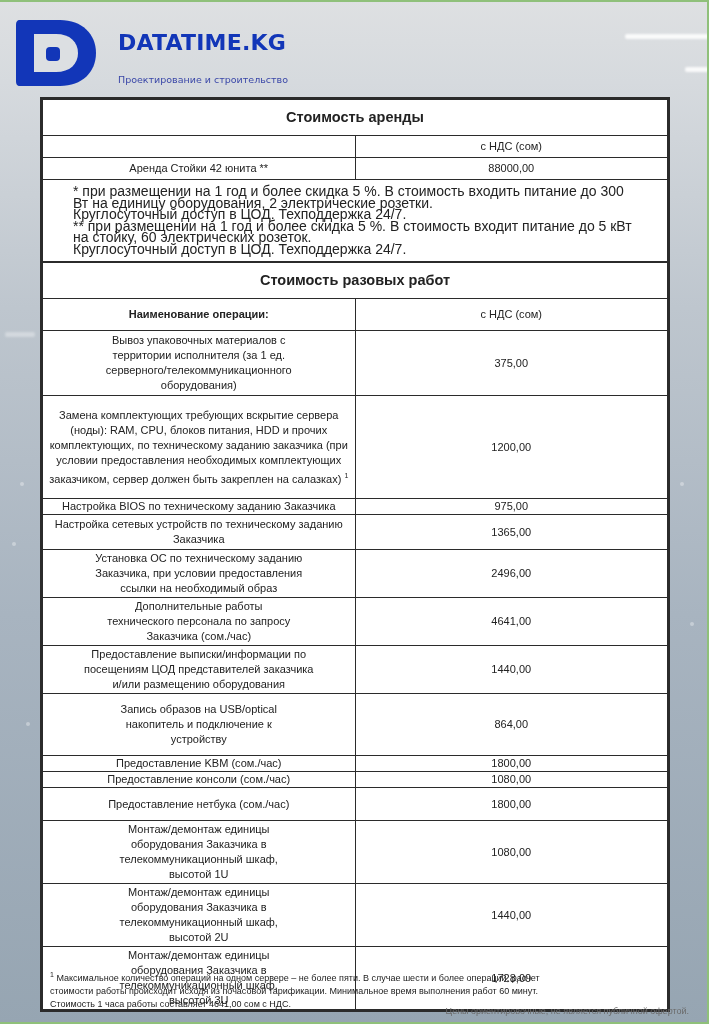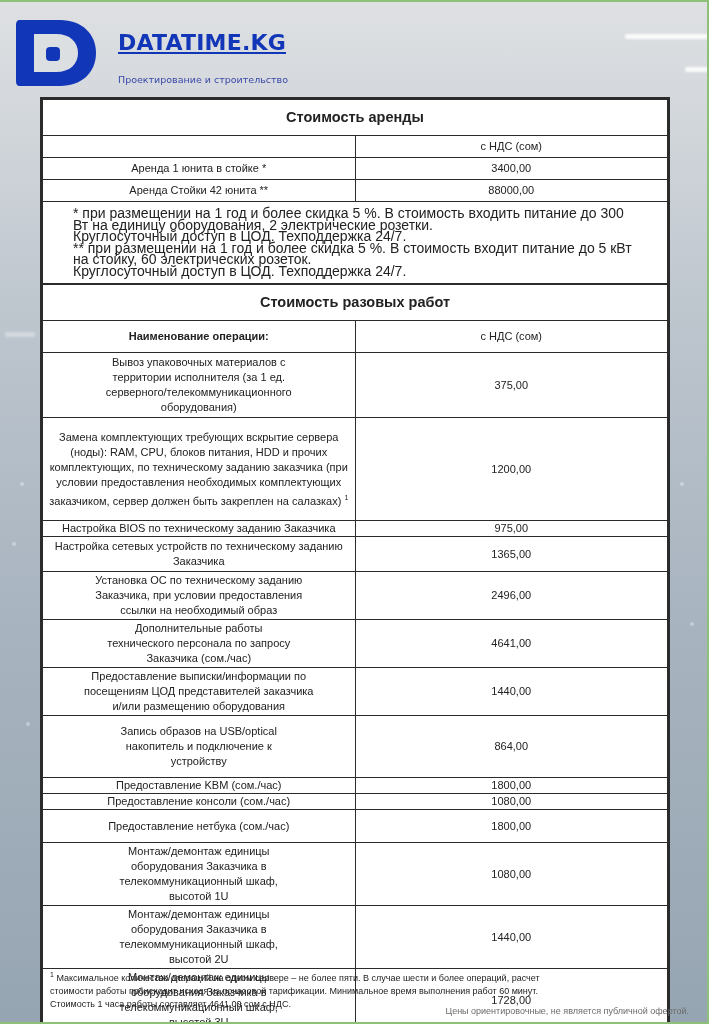--- a/index.html
+++ b/index.html
@@ -13,21 +13,21 @@
     border-top: 2px solid #8fc07a;
     border-right: 2px solid #8fc07a;
     border-bottom: 2px solid #8fc07a;
   }
   .bg-streaks { position:absolute; inset:0; pointer-events:none; }
   .streak { position:absolute; height:5px; background: rgba(255,255,255,0.85); border-radius:2px; filter: blur(1px); }
   .dots { position:absolute; background: rgba(255,255,255,0.35); border-radius: 50%; width:4px; height:4px; }
 
   .logo { position:absolute; left:16px; top:18px; width:82px; height:66px; }
   .brand { position:absolute; left:118px; top:30px; }
-  .brand-name { font-family: "DejaVu Sans", sans-serif; font-size: 22px; font-weight: bold; color: #1236b8; letter-spacing: 0.2px; line-height: 1; text-decoration: underline; }
+  .brand-name { font-family: "DejaVu Sans", sans-serif; font-size: 22px; font-weight: bold; color: #1236b8; letter-spacing: 0.2px; line-height: 1; }
   .brand-tag { font-family: "DejaVu Sans", sans-serif; font-size: 9.5px; color: #3a47a8; line-height: 10px; margin-top: 21px; }
 
   .sheet { position:absolute; left:40px; top:95px; width:630px; background:#fff; border:2px solid #2b2b2b; }
   table { width:100%; border-collapse: collapse; table-layout: fixed; }
   td { border:1.5px solid #2b2b2b; text-align:center; vertical-align: middle; font-size: 11px; line-height: 15px; padding: 2px 6px; }
   td.val { width: 225px; }
   .section-title td { font-size: 14.5px; font-weight: bold; height: 36px; }
   .hdr td { height: 22px; font-size: 11px; }
   .hdr td.op { font-weight: bold; text-align: center; }
   .note td { text-align: left; font-size: 14px; line-height: 11.5px; padding: 6px 30px; height: 58px; }
@@ -66,24 +66,20 @@
 
 <div class="sheet">
   <table>
     <tbody>
         <tr class="section-title">
       <td colspan="2">Стоимость аренды</td>
     </tr>
     <tr class="hdr">
       <td></td>
       <td class="val">с НДС (сом)</td>
-    </tr>
-    <tr>
-      <td style="height:22px">Аренда 1 юнита в стойке *</td>
-      <td class="val">3400,00</td>
     </tr>
     <tr>
       <td style="height:22px">Аренда Стойки 42 юнита **</td>
       <td class="val">88000,00</td>
     </tr>
     <tr class="note">
       <td colspan="2">
         <div>* при размещении на 1 год и более скидка 5 %. В стоимость входить питание до 300 Вт на единицу оборудования, 2 электрические  розетки.</div>
         <div>Круглосуточный доступ в ЦОД. Техподдержка 24/7.</div>
         <div>** при размещении на 1 год и более скидка 5 %. В стоимость входит питание до 5 кВт на стойку, 60 электрических розеток.</div>

